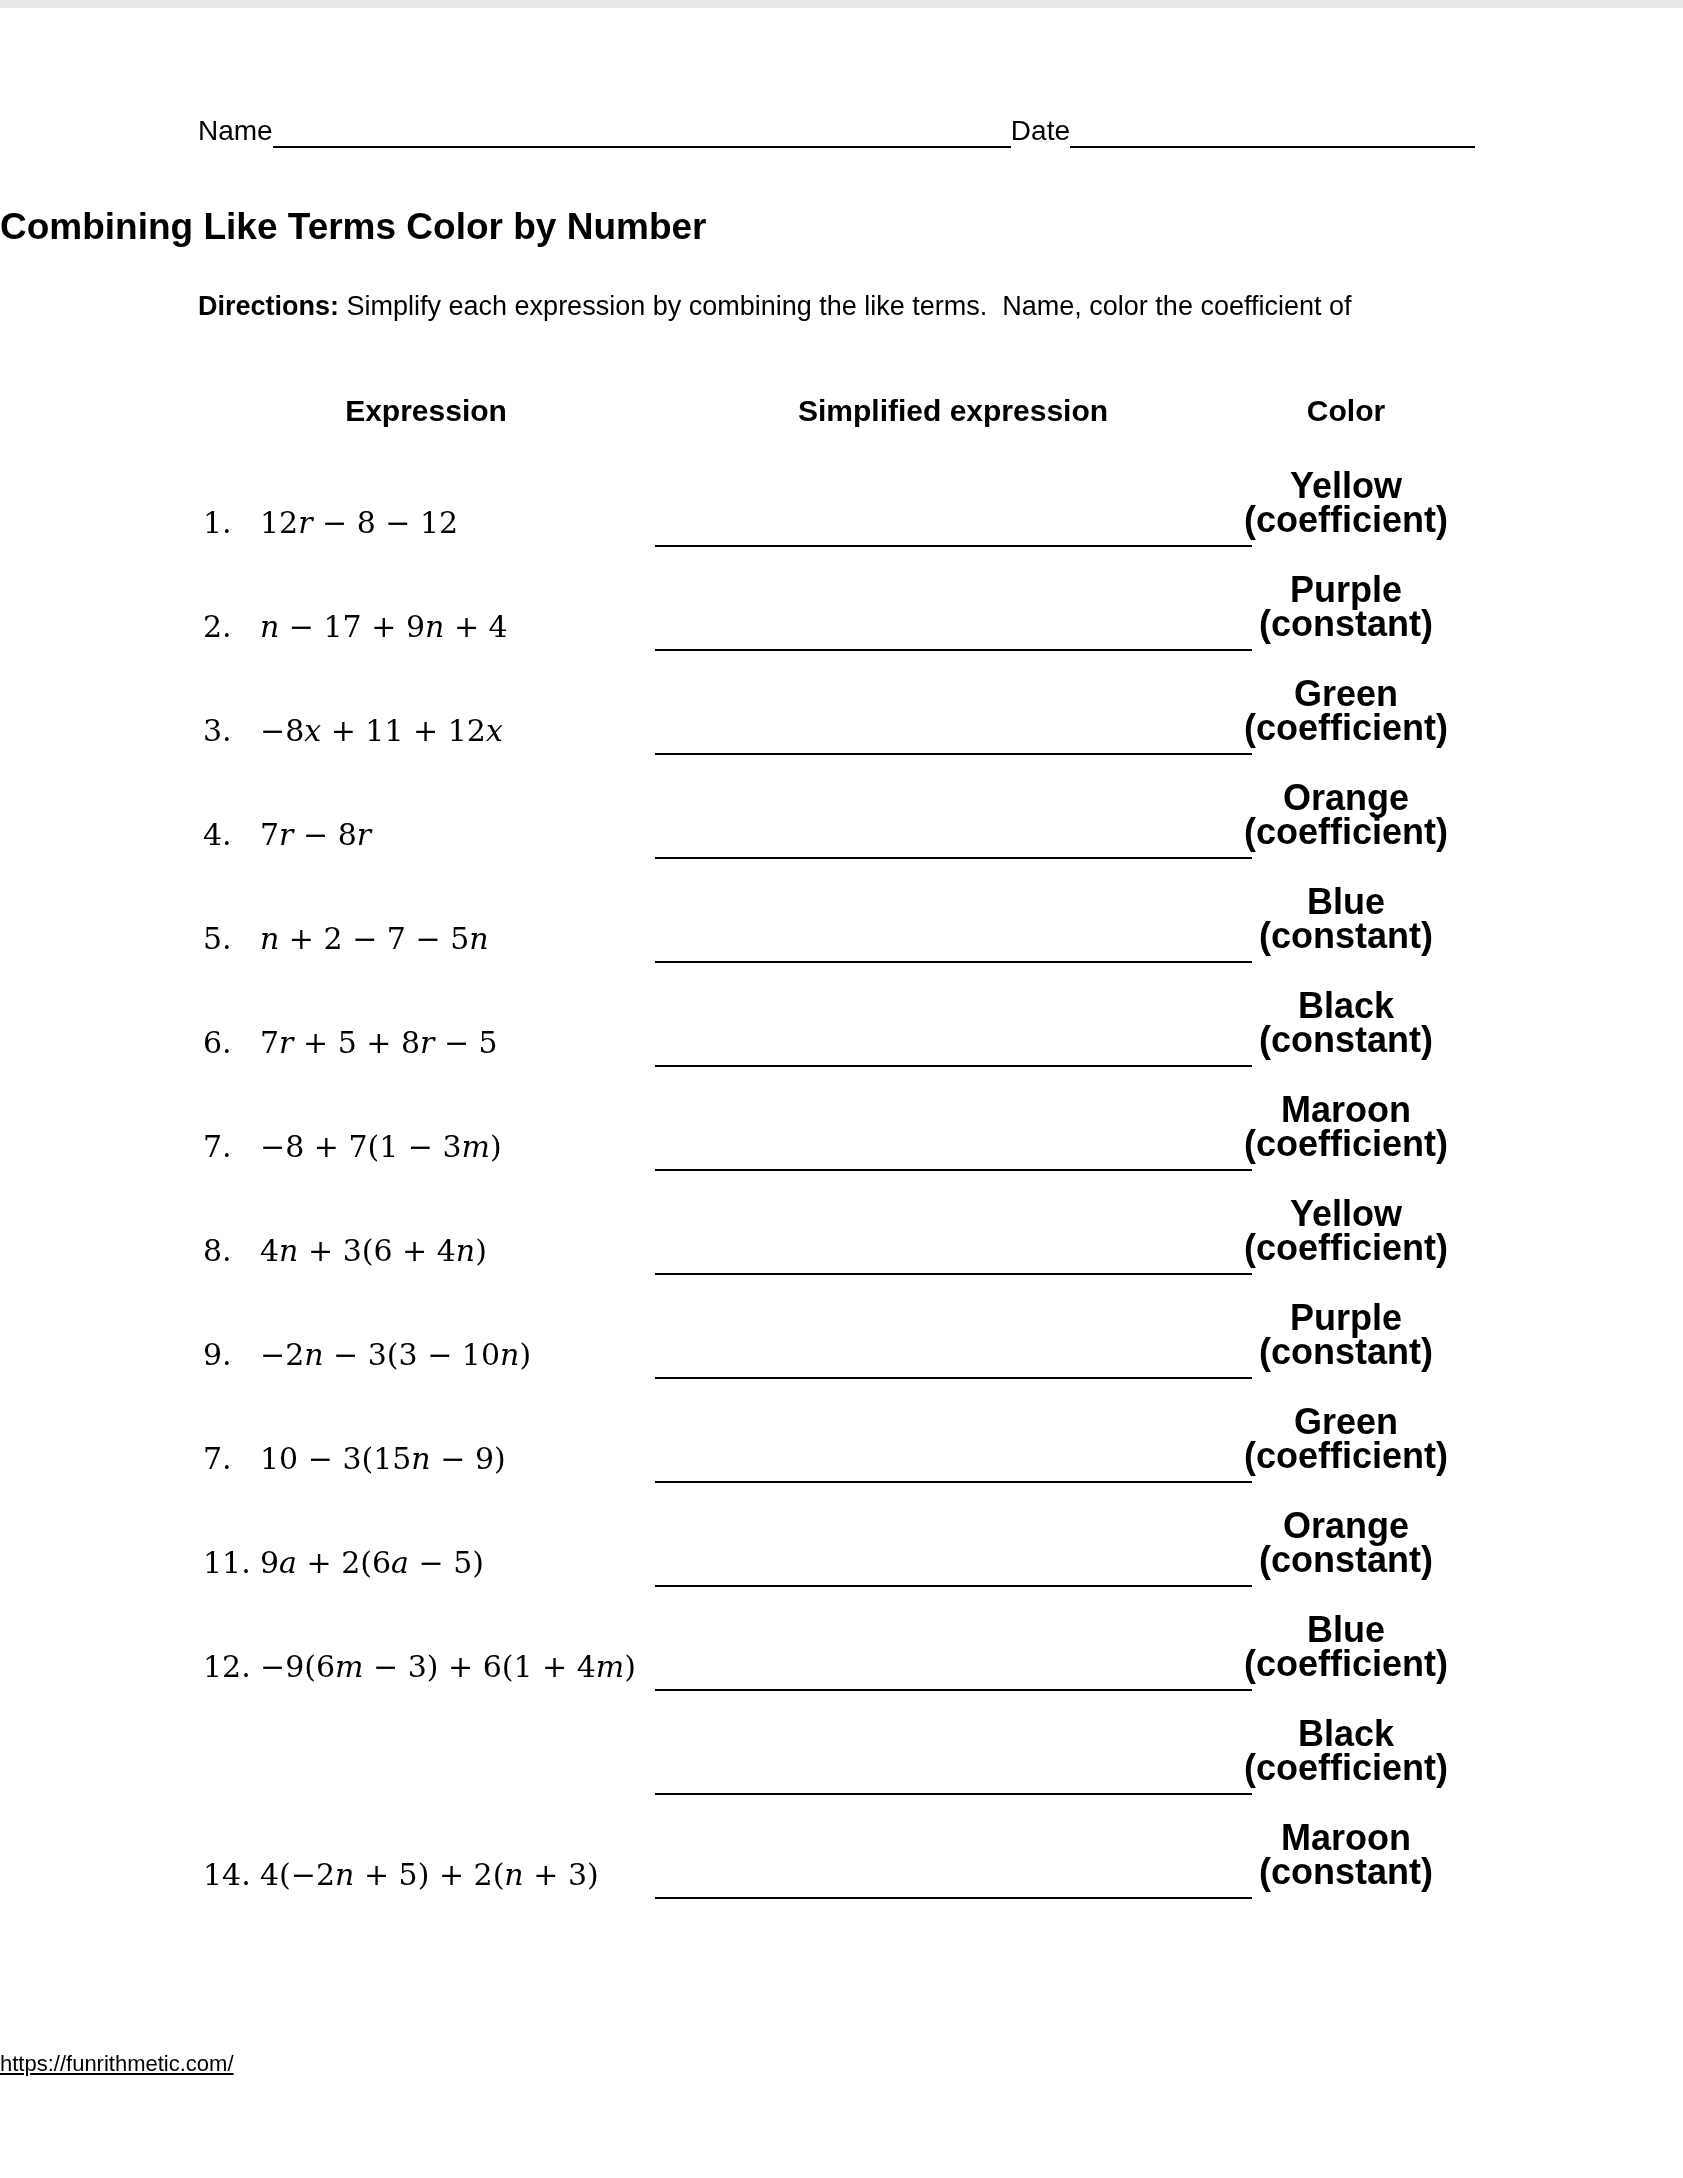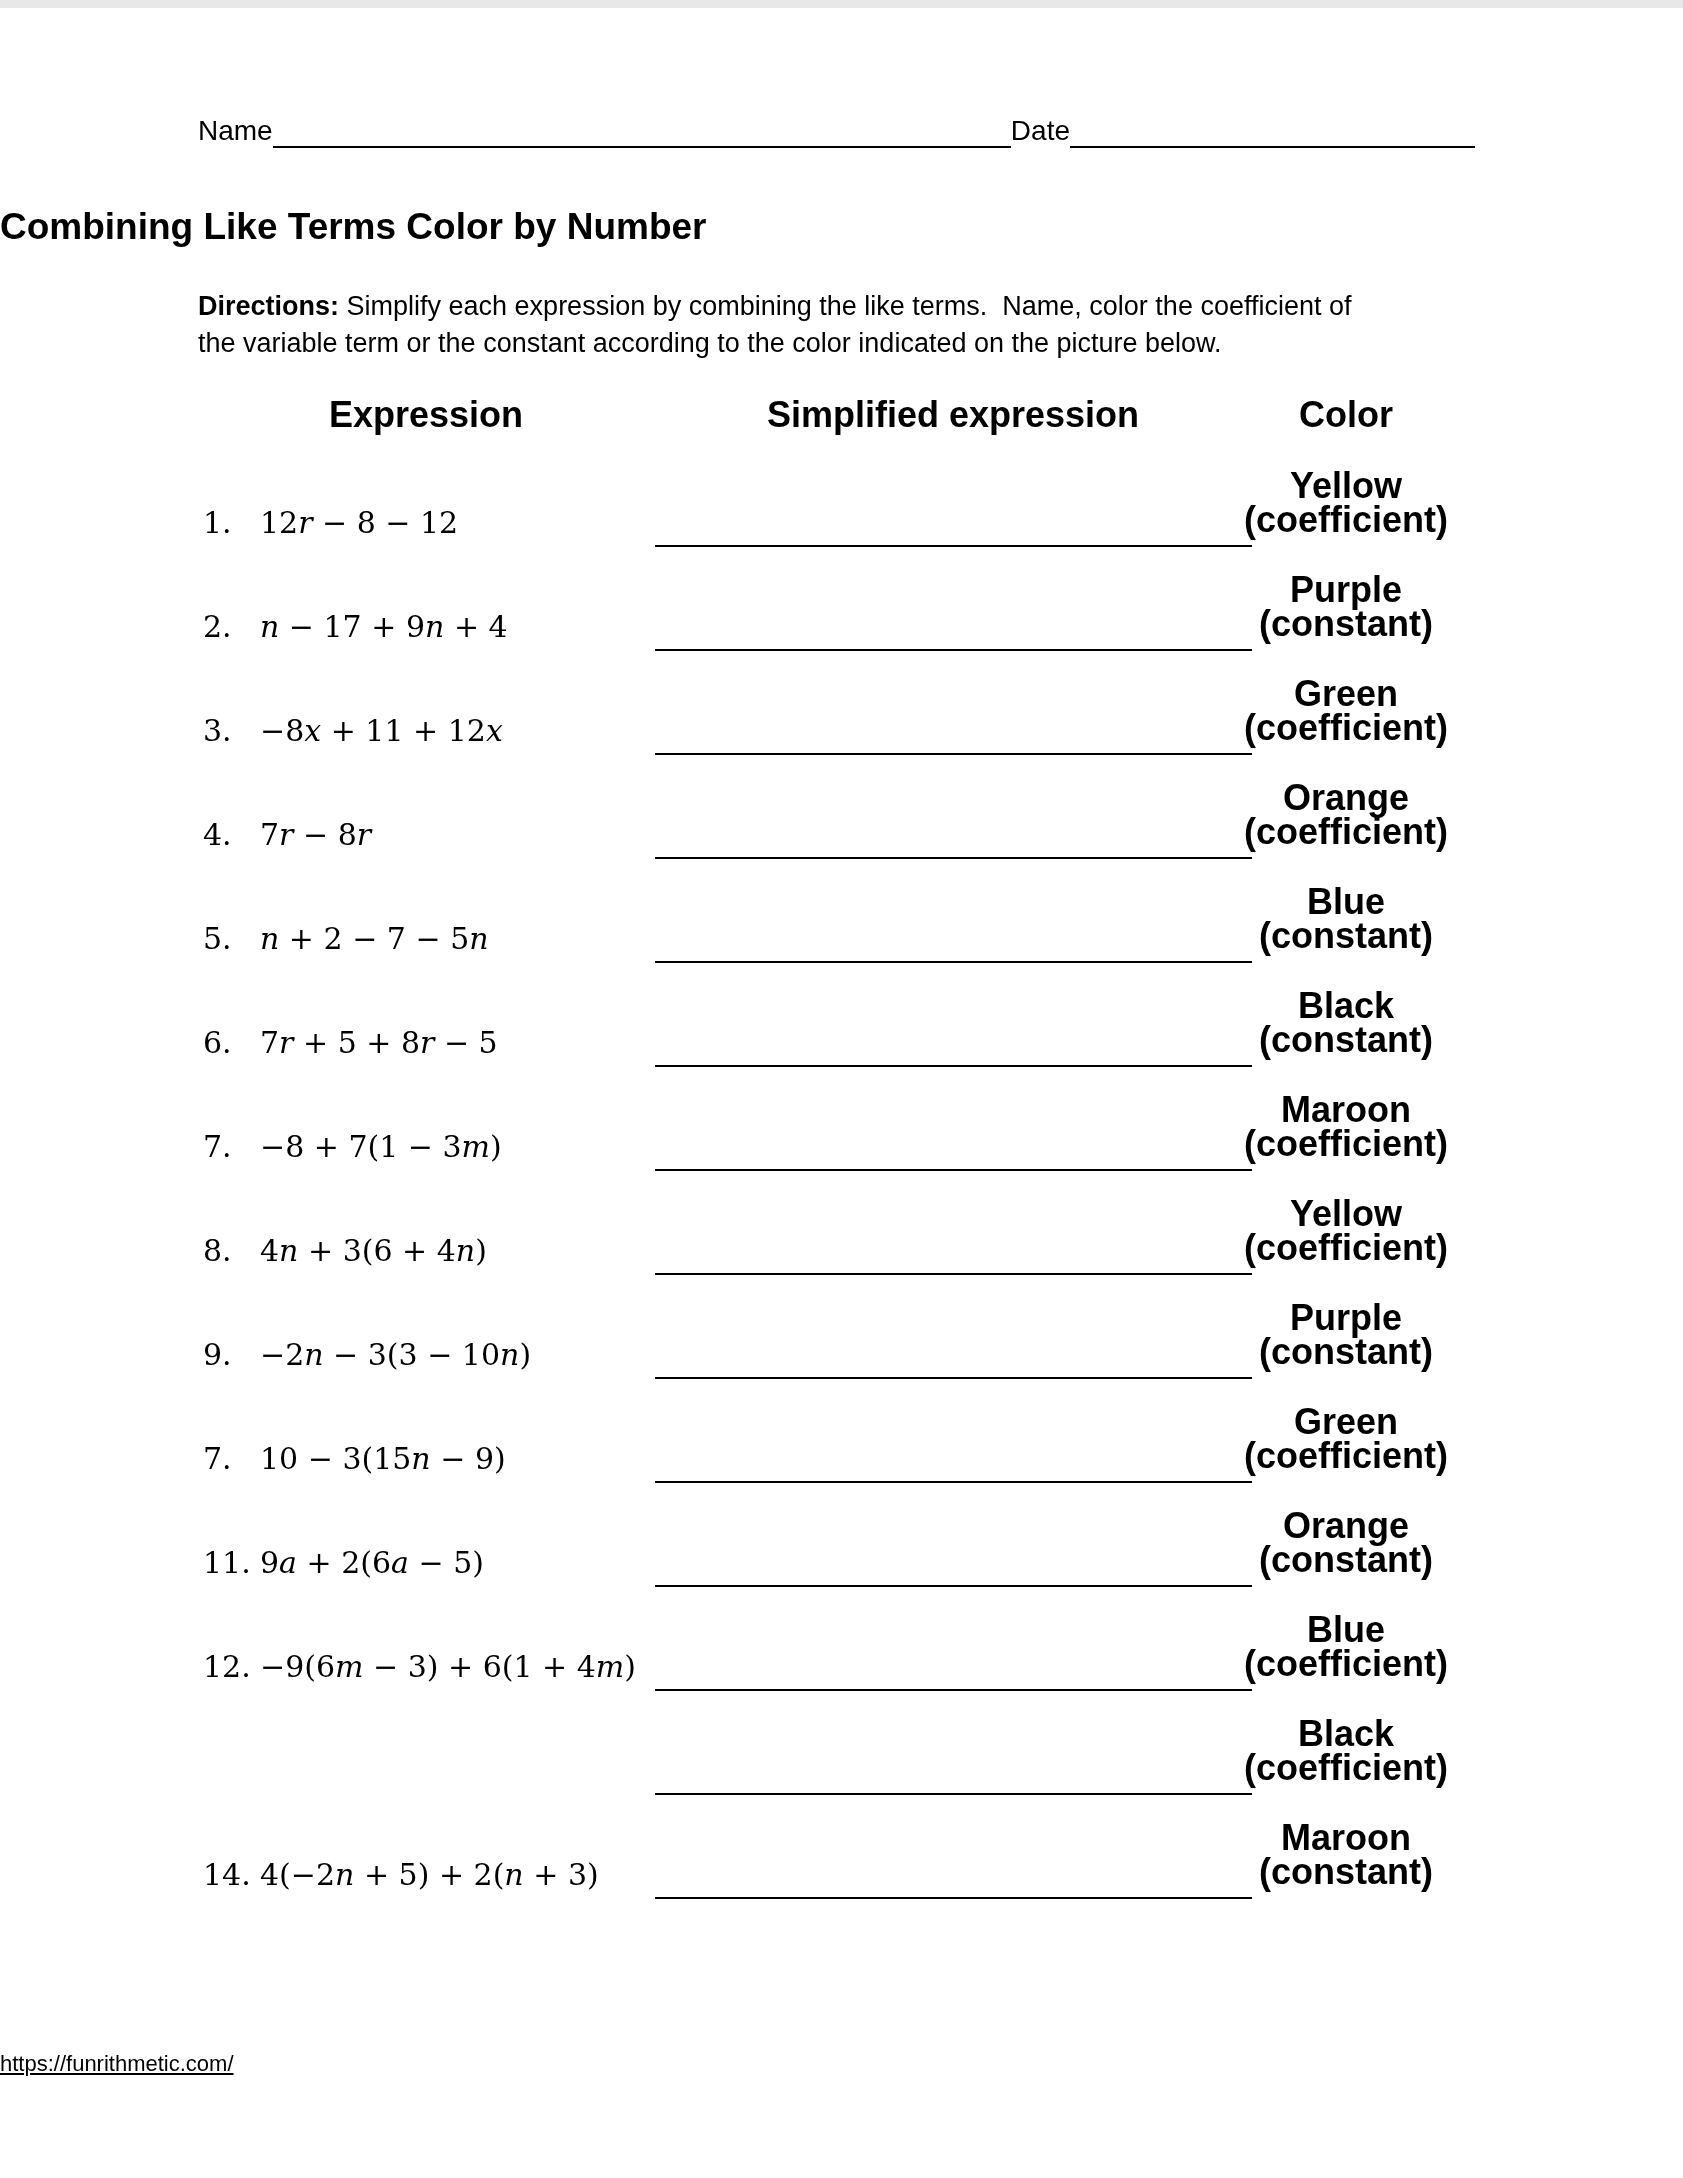--- a/index.html
+++ b/index.html
@@ -36,21 +36,21 @@
     position:absolute; top:280px; left:198px; width:1287px;
     font-size:27px; line-height:37px;
   }
   .directions .line { white-space:pre; }
   .directions .dir-label { font-weight:bold; }
 
   
   .col-header {
     position:absolute; top:386px;
     transform:translateX(-50%);
-    font-size:36px; font-weight:bold; white-space:nowrap;
+    font-size:30px; font-weight:bold; white-space:nowrap;
   }
   .col-header.expr  { left:426px; }
   .col-header.simp  { left:953px; }
   .col-header.color { left:1346px; }
 
   
   .rows { position:absolute; top:460px; left:0; width:1683px; }
   .row { position:relative; height:104px; }
 
   .expr-cell {
@@ -92,21 +92,20 @@
     <span class="label">Name</span>
     <span class="fill-line name-line"></span>
     <span class="label">Date</span>
     <span class="fill-line date-line"></span>
   </div>
 
   <div class="title">Combining Like Terms Color by Number</div>
 
   <div class="directions">
     <div class="line"><span class="dir-label">Directions:</span><span> Simplify each expression by combining the like terms.  Name, color the coefficient of</span></div>
-    <div class="line">the variable term or the constant according to the color indicated on the picture below.</div>
   </div>
 
   <div class="col-header expr">Expression</div>
   <div class="col-header simp">Simplified expression</div>
   <div class="col-header color">Color</div>
 
   <div class="rows" id="rows">
   <div class="row">
     <div class="expr-cell"><span class="num">1.</span><span class="math">12<i>r</i> − 8 − 12</span></div>
     <div class="answer-line"></div>

